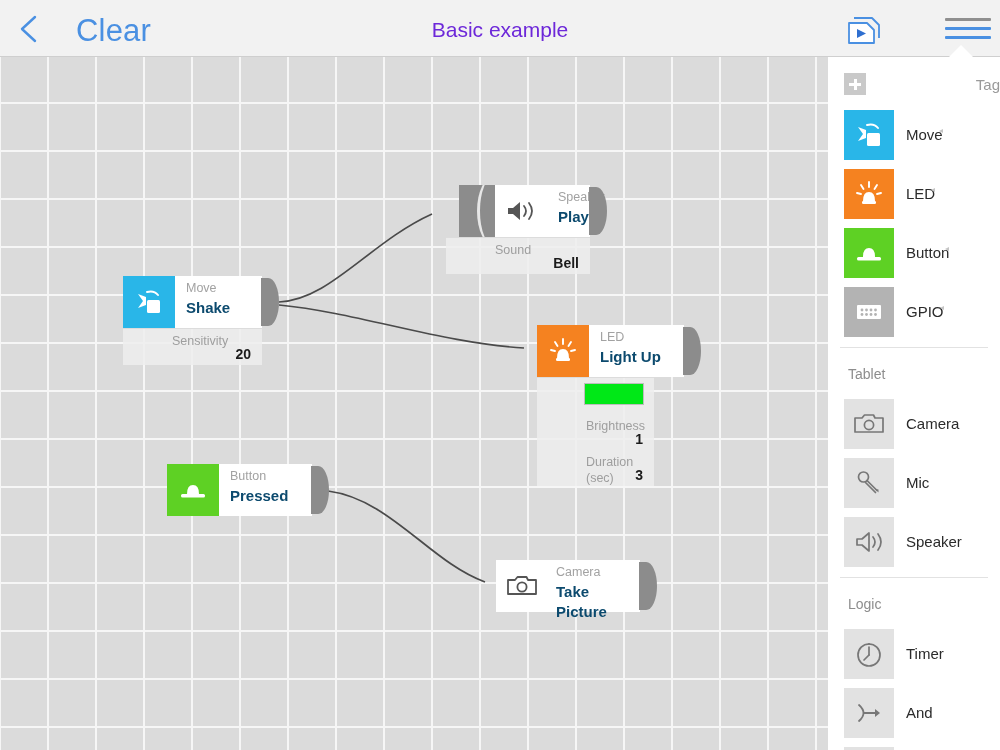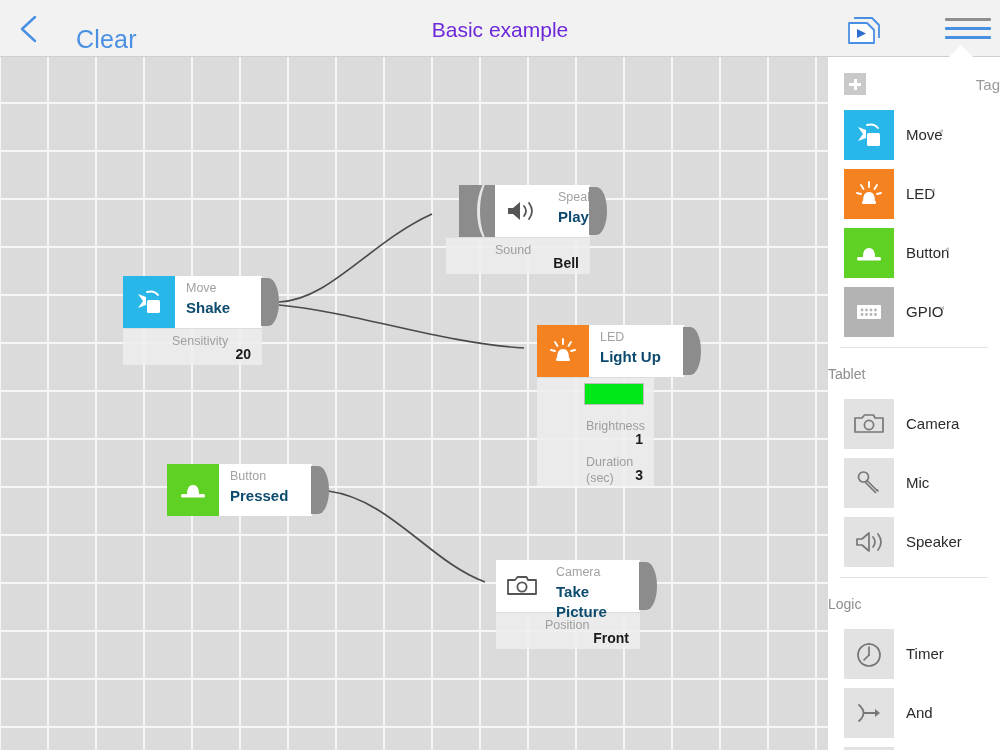--- a/index.html
+++ b/index.html
@@ -21,22 +21,22 @@
     z-index: 40;
   }
   .hdr-back {
     position: absolute; left: 12px; top: 12px;
     width: 34px; height: 34px;
     display: flex; align-items: center; justify-content: center;
     cursor: pointer;
   }
   .hdr-back svg { display: block; }
   .hdr-clear {
-    position: absolute; left: 76px; top: 24px;
-    font-size: 25px; color: #4a90e2; letter-spacing: .2px;
+    position: absolute; left: 76px; top: 16px;
+    font-size: 31px; color: #4a90e2; letter-spacing: .2px;
     cursor: pointer; line-height: 30px;
   }
   .hdr-title {
     position: absolute; left: 0; top: 18px; width: 1000px;
     text-align: center; font-size: 21px; color: #6d28d9;
     line-height: 24px;
   }
   .hdr-doc {
     position: absolute; left: 845px; top: 14px;
     width: 40px; height: 32px; cursor: pointer;
@@ -137,21 +137,21 @@
   
   .sidebar {
     position: absolute; left: 828px; top: 57px;
     width: 172px; height: 693px;
     background: #ffffff; overflow: hidden;
   }
   .sb-section { padding: 0; }
   .sb-divider { height: 1px; background: #e2e2e2; margin: 10px 12px 0 12px; }
   .sb-heading {
     font-size: 14px; color: #8d8d8d;
-    padding: 18px 0 8px 0;
+    padding: 18px 0 8px 20px;
   }
   .sb-tag {
     display: flex; align-items: center;
     padding: 16px 0 6px 16px; cursor: pointer; justify-content: space-between;
   }
   .sb-tag-box {
     width: 22px; height: 22px; background: #c9c9c9;
     position: relative; flex: 0 0 22px;
   }
   .sb-tag-box::before, .sb-tag-box::after {
@@ -343,26 +343,20 @@
             <path d="M3,7 h7 l2.5,-3 h9 L23,7 h8 v14 h-28 z" fill="none" stroke="#555" stroke-width="1.8" stroke-linejoin="round"></path>
             <circle cx="17" cy="14" r="4.6" fill="none" stroke="#555" stroke-width="1.8"></circle>
           </svg>
         </div>
         <div class="node-txt">
           <div class="node-cat">Camera</div>
           <div class="node-act">Take Picture</div>
         </div>
         <div class="sock-out"></div>
       </div>
-      <div class="params" style="width:144px; margin-left:-49px;">
-        <div class="param-row">
-          <span class="param-name">Position</span>
-          <span class="param-val">Front</span>
-        </div>
-      </div>
     </div>
 
   </div>
 
   <div class="sidebar">
 
     <div class="sb-tag">
       <span class="sb-tag-box"></span>
       <span class="sb-tag-label">Tag</span>
     </div>

